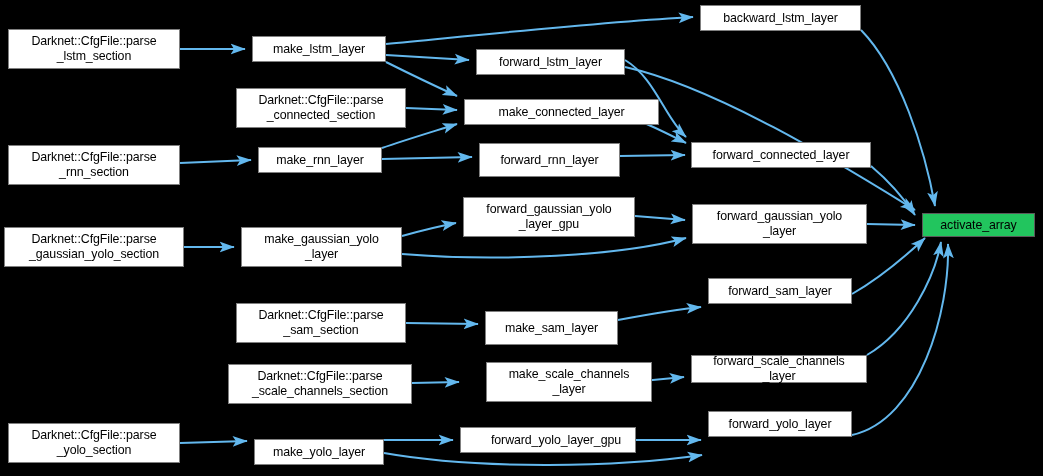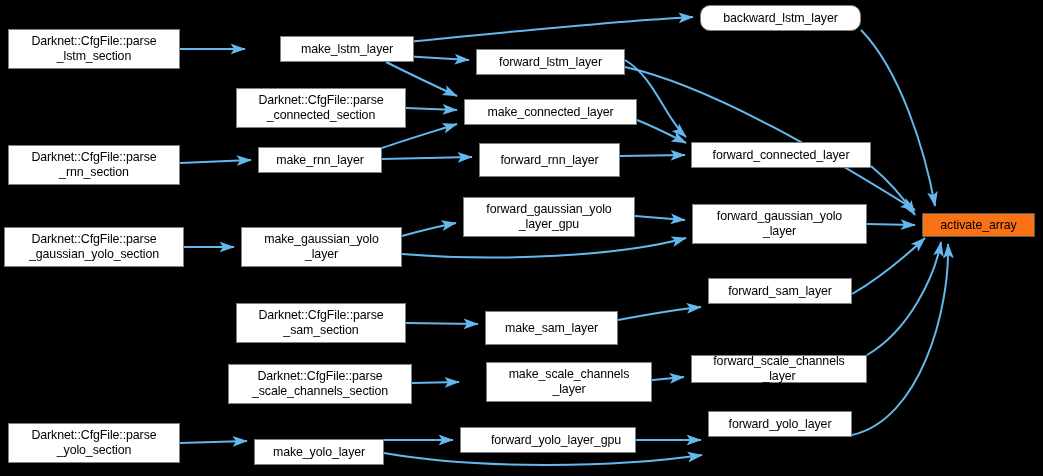--- a/index.html
+++ b/index.html
@@ -33,21 +33,21 @@
     justify-content: center;
     text-align: center;
     color: #000000;
     font-size: 12.4px;
     line-height: 15px;
     letter-spacing: -0.1px;
     white-space: pre-line;
     z-index: 2;
   }
   .node.focus {
-    background: #f97316;
+    background: #22c55e;
     border: 1px solid #5a5a5a;
   }
 </style>
 </head>
 <body>
 
 <div id="canvas">
   <svg id="edge-layer" viewBox="0 0 1043 476" xmlns="http://www.w3.org/2000/svg">
     <defs>
       <marker id="arrowhead" markerWidth="8" markerHeight="8" refX="7.2" refY="3" orient="auto" markerUnits="strokeWidth">
@@ -95,35 +95,35 @@
       <div class="node" style="left: 8px; top: 145px; width: 172px; height: 40px;">Darknet::CfgFile::parse
 _rnn_section</div>
       <div class="node" style="left: 4px; top: 227px; width: 180px; height: 40px;">Darknet::CfgFile::parse
 _gaussian_yolo_section</div>
       <div class="node" style="left: 236px; top: 303px; width: 170px; height: 40px;">Darknet::CfgFile::parse
 _sam_section</div>
       <div class="node" style="left: 228px; top: 364px; width: 184px; height: 40px;">Darknet::CfgFile::parse
 _scale_channels_section</div>
       <div class="node" style="left: 8px; top: 423px; width: 172px; height: 40px;">Darknet::CfgFile::parse
 _yolo_section</div>
-      <div class="node" style="left: 252px; top: 36px; width: 134px; height: 26px; margin-left: 28px;">make_lstm_layer</div>
+      <div class="node" style="left: 252px; top: 36px; width: 134px; height: 26px;">make_lstm_layer</div>
       <div class="node" style="left: 258px; top: 147px; width: 124px; height: 26px;">make_rnn_layer</div>
       <div class="node" style="left: 241px; top: 227px; width: 161px; height: 40px;">make_gaussian_yolo
 _layer</div>
       <div class="node" style="left: 485px; top: 311px; width: 133px; height: 34px;">make_sam_layer</div>
       <div class="node" style="left: 466px; top: 362px; width: 166px; height: 40px; margin-left: 20px;">make_scale_channels
 _layer</div>
       <div class="node" style="left: 254px; top: 427px; width: 130px; height: 26px; margin-top: 12px;">make_yolo_layer</div>
       <div class="node" style="left: 476px; top: 49px; width: 149px; height: 26px;">forward_lstm_layer</div>
-      <div class="node" style="left: 464px; top: 99px; width: 173px; height: 26px;">make_connected_layer</div>
+      <div class="node" style="left: 464px; top: 99px; width: 195px; height: 26px;">make_connected_layer</div>
       <div class="node" style="left: 479px; top: 143px; width: 141px; height: 34px;">forward_rnn_layer</div>
       <div class="node" style="left: 463px; top: 197px; width: 172px; height: 40px;">forward_gaussian_yolo
 _layer_gpu</div>
       <div class="node" style="left: 460px; top: 427px; width: 176px; height: 26px; padding-left: 16px;">forward_yolo_layer_gpu</div>
-      <div class="node" style="left: 700px; top: 5px; width: 161px; height: 26px; border-radius: 10px;">backward_lstm_layer</div>
+      <div class="node" style="left: 700px; top: 5px; width: 161px; height: 26px;">backward_lstm_layer</div>
       <div class="node" style="left: 691px; top: 142px; width: 180px; height: 26px;">forward_connected_layer</div>
       <div class="node" style="left: 692px; top: 204px; width: 175px; height: 40px;">forward_gaussian_yolo
 _layer</div>
       <div class="node" style="left: 708px; top: 278px; width: 144px; height: 26px;">forward_sam_layer</div>
       <div class="node" style="left: 691px; top: 355px; width: 176px; height: 28px;">forward_scale_channels
 _layer</div>
       <div class="node" style="left: 708px; top: 411px; width: 144px; height: 26px;">forward_yolo_layer</div>
       <div class="node focus" style="left: 922px; top: 213px; width: 113px; height: 24px;">activate_array</div>
     </div>
 </div>

